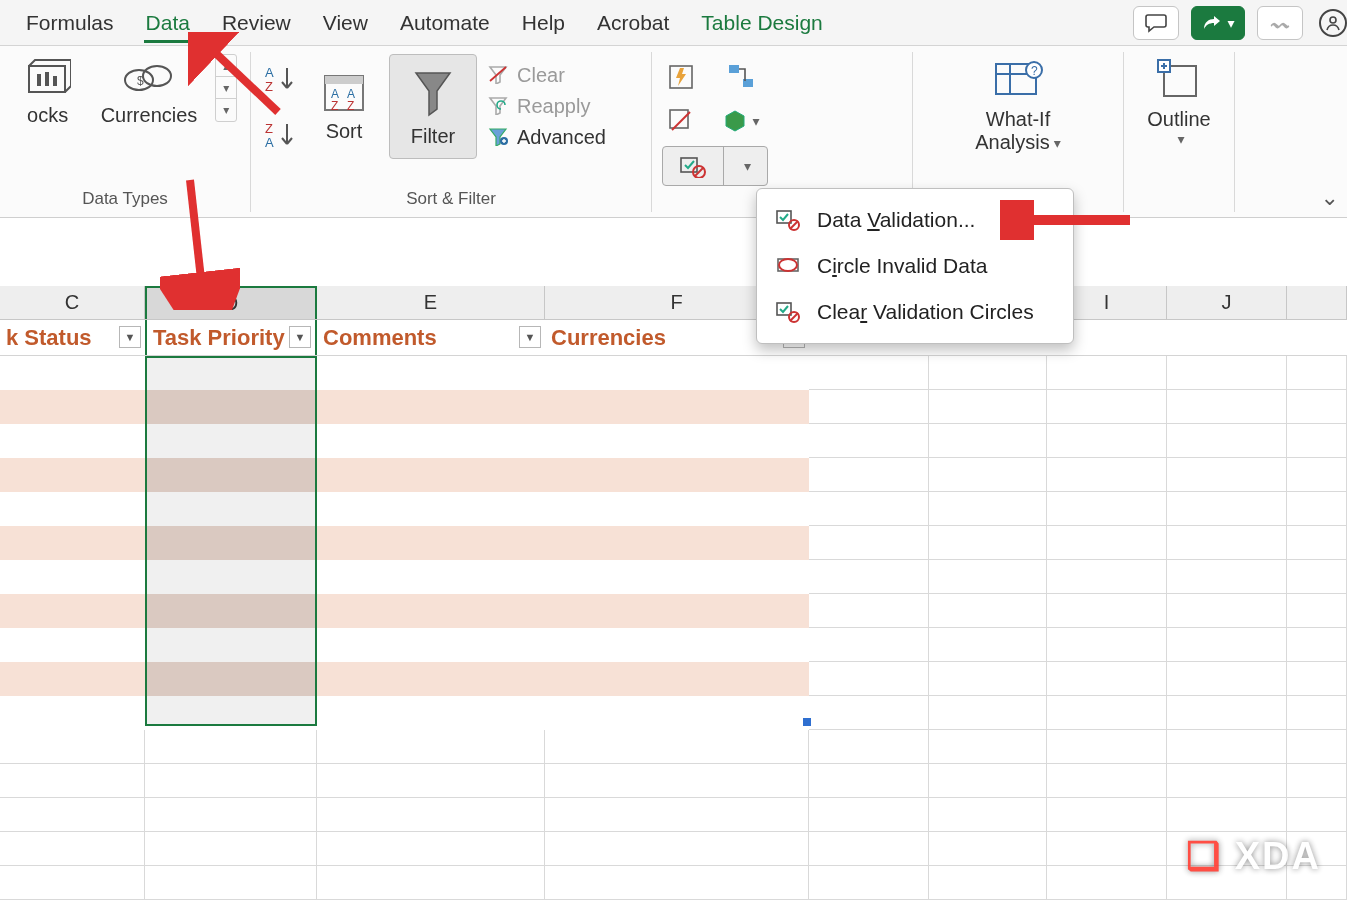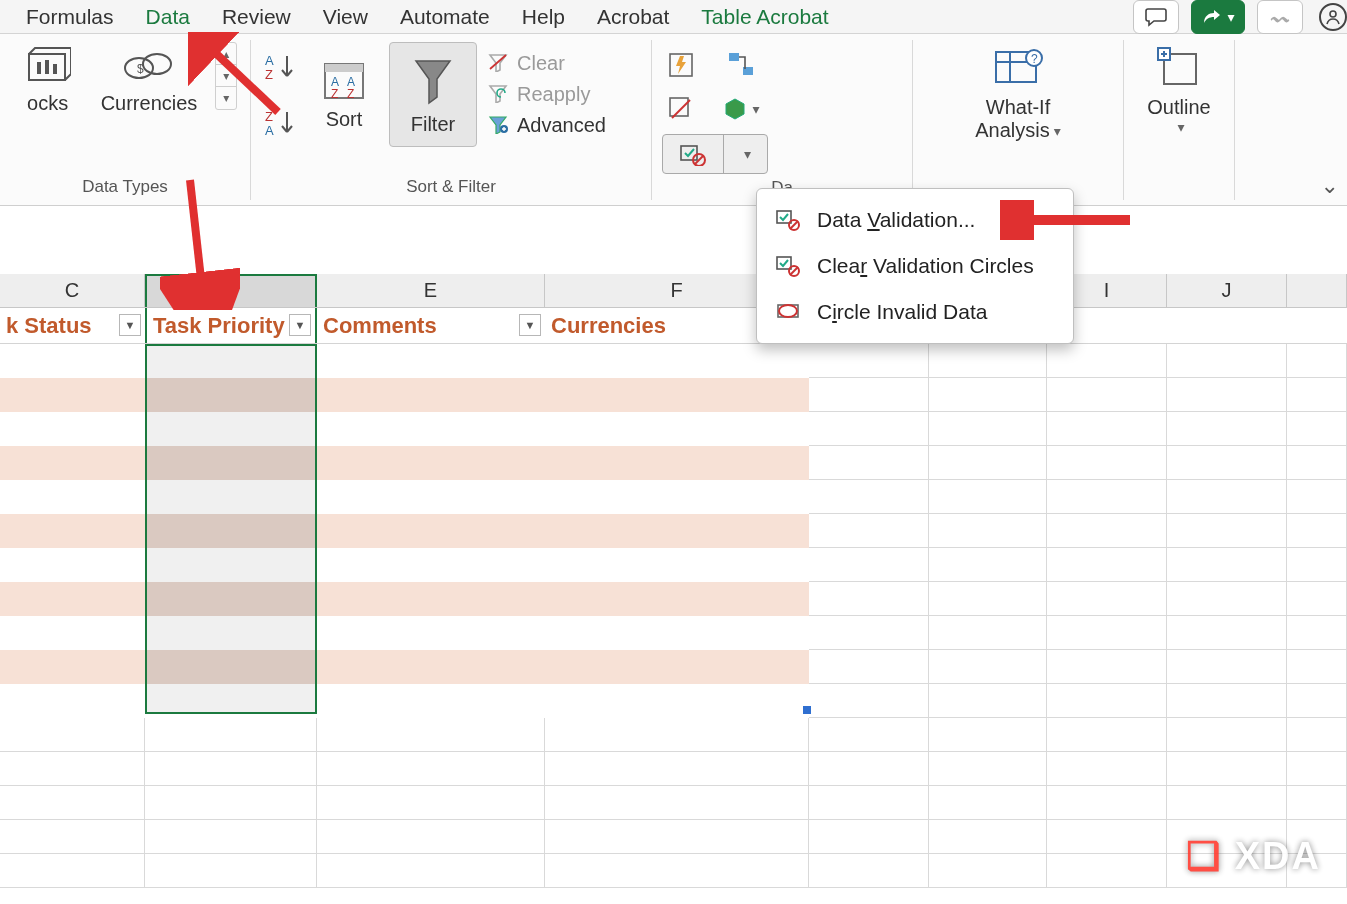--- a/index.html
+++ b/index.html
@@ -8,21 +8,21 @@
     font-family: "Segoe UI", Arial, sans-serif;
     background: #fff;
     overflow: hidden;
     width: 1347px;
     height: 904px;
     position: relative;
   }
 
   
   .tabstrip {
-    height: 34px;
+    height: 46px;
     background: #f5f5f5;
     border-bottom: 1px solid #d4d4d4;
     display: flex;
     align-items: center;
     padding-left: 10px;
     font-size: 21px;
     color: #333;
   }
   .tabstrip .tab {
     padding: 6px 16px;
@@ -147,21 +147,21 @@
 <body>
 
 <div class="tabstrip">
   <div class="tab">Formulas</div>
   <div class="tab active">Data</div>
   <div class="tab">Review</div>
   <div class="tab">View</div>
   <div class="tab">Automate</div>
   <div class="tab">Help</div>
   <div class="tab">Acrobat</div>
-  <div class="tab context">Table Acrobat</div>
+  <div class="tab context">Table Design</div>
   <div class="spacer"></div>
   <div class="quick-btn">
     <svg width="22" height="20" viewBox="0 0 22 20">
         <path d="M3 2h16a2 2 0 0 1 2 2v8a2 2 0 0 1-2 2H9l-5 4v-4H3a2 2 0 0 1-2-2V4a2 2 0 0 1 2-2z" fill="none" stroke="#444" stroke-width="1.6"></path>
       </svg>
   </div>
   <div class="quick-btn green">
     <svg width="22" height="20" viewBox="0 0 22 20">
         <path d="M13 3l6 5-6 5v-3c-5 0-8 2-10 6 0-7 5-10 10-10V3z" fill="#fff"></path>
       </svg>
@@ -361,33 +361,33 @@
     <svg class="ic" viewBox="0 0 26 26">
         <rect x="2" y="4" width="14" height="12" fill="none" stroke="#555" stroke-width="1.6"></rect>
         <path d="M5 10l3 3 5-6" stroke="#2a8" stroke-width="2" fill="none"></path>
         <circle cx="19" cy="18" r="5" fill="none" stroke="#c33" stroke-width="2"></circle>
         <line x1="15" y1="22" x2="23" y2="14" stroke="#c33" stroke-width="2"></line>
       </svg>
     <span>Data <span class="u">V</span>alidation...</span>
   </div>
   <div class="item">
     <svg class="ic" viewBox="0 0 26 26">
+        <rect x="3" y="6" width="20" height="12" fill="none" stroke="#666" stroke-width="1.6"></rect>
+        <ellipse cx="13" cy="12" rx="9" ry="6" fill="none" stroke="#c33" stroke-width="2"></ellipse>
+      </svg>
+    <span>C<span class="u">i</span>rcle Invalid Data</span>
+  </div>
+  <div class="item">
+    <svg class="ic" viewBox="0 0 26 26">
         <rect x="2" y="4" width="14" height="12" fill="none" stroke="#555" stroke-width="1.6"></rect>
         <path d="M5 10l3 3 5-6" stroke="#2a8" stroke-width="2" fill="none"></path>
         <circle cx="19" cy="18" r="5" fill="none" stroke="#c33" stroke-width="2"></circle>
         <line x1="15" y1="22" x2="23" y2="14" stroke="#c33" stroke-width="2"></line>
       </svg>
     <span>Clea<span class="u">r</span> Validation Circles</span>
-  </div>
-  <div class="item">
-    <svg class="ic" viewBox="0 0 26 26">
-        <rect x="3" y="6" width="20" height="12" fill="none" stroke="#666" stroke-width="1.6"></rect>
-        <ellipse cx="13" cy="12" rx="9" ry="6" fill="none" stroke="#c33" stroke-width="2"></ellipse>
-      </svg>
-    <span>C<span class="u">i</span>rcle Invalid Data</span>
   </div>
 </div>
 
 <div class="colheaders" style="margin-top:68px">
   <div class="ch" style="width:145px">C</div>
   <div class="ch sel" style="width:172px">D</div>
   <div class="ch" style="width:228px">E</div>
   <div class="ch" style="width:264px">F</div>
   <div class="ch" style="width:238px"></div>
   <div class="ch" style="width:120px">I</div>

